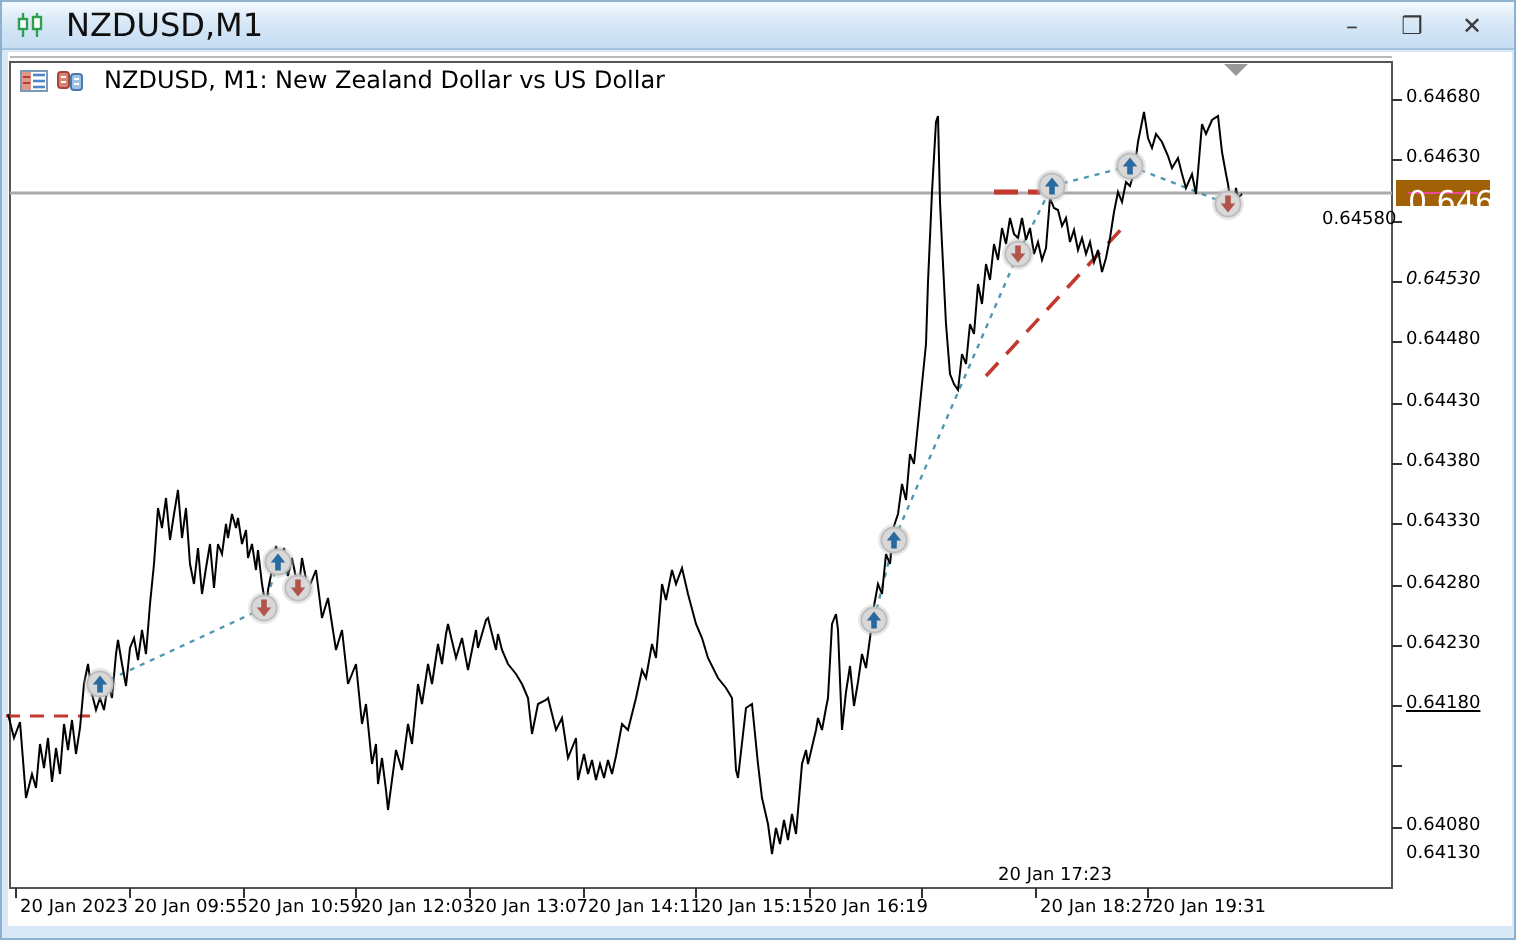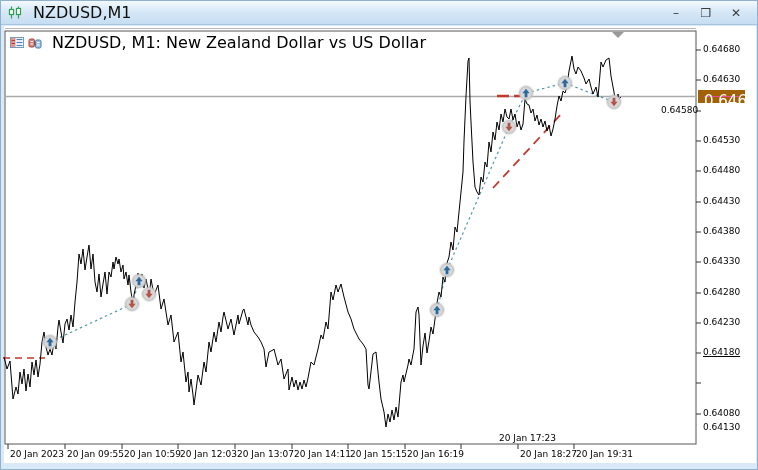--- a/index.html
+++ b/index.html
@@ -17,21 +17,21 @@
   }
   .title-text{font-size:16px;color:#101010;margin-left:6px;white-space:nowrap;}
   .controls{position:absolute;right:6px;top:0;height:23px;display:flex;align-items:center;}
   .ctrl{width:30px;height:20px;text-align:center;font-size:12px;line-height:20px;color:#3a3a3a;cursor:default;}
   
   .chartbox{position:absolute;left:3px;top:25px;width:752px;height:437px;background:#ffffff;}
   .bottom-frame{position:absolute;left:0;top:462px;width:758px;height:8px;background:#d9e9f8;}
   
   .header-line{position:absolute;left:9px;top:32px;display:flex;align-items:center;z-index:6;}
   .hicon{margin-right:4px;display:block;}
-  .symbol-desc{font-size:16px;color:#000;margin-left:5px;white-space:nowrap;}
+  .symbol-desc{font-size:12px;color:#000;margin-left:5px;white-space:nowrap;}
   
   #chart-svg{position:absolute;left:0;top:0;z-index:4;}
   
   #price-labels,#time-labels{position:absolute;left:0;top:0;width:752px;height:470px;z-index:5;pointer-events:none;}
   .pricelabel{position:absolute;font-size:9px;color:#000;white-space:nowrap;}
   .timelabel{position:absolute;font-size:9px;color:#000;white-space:nowrap;}
   .current-price{
     position:absolute;left:697px;width:47px;height:13px;z-index:7;
     background:#ec4899;border:6px solid #a16207;box-sizing:border-box;
     color:#ffffff;font-size:15px;line-height:11px;text-align:center;
@@ -150,21 +150,21 @@
     <line x1="404" y1="443" x2="404" y2="448" stroke="#333"></line>
     <line x1="460" y1="443" x2="460" y2="448" stroke="#333"></line>
     <line x1="517" y1="443" x2="517" y2="448" stroke="#333"></line>
     <line x1="573" y1="443" x2="573" y2="448" stroke="#333"></line>
   </svg>
 
 <div id="price-labels">
     <div class="pricelabel" style="left: 702px; top: 43px;">0.64680</div>
     <div class="pricelabel" style="left: 702px; top: 73px;">0.64630</div>
     <div class="pricelabel" style="left: 660px; top: 104px;">0.64580</div>
-    <div class="pricelabel" style="left: 702px; top: 134px;">0.64530</div>
+    <div class="pricelabel" style="left: 702px; top: 134px; font-style: italic;">0.64530</div>
     <div class="pricelabel" style="left: 702px; top: 164px;">0.64480</div>
     <div class="pricelabel" style="left: 702px; top: 195px;">0.64430</div>
     <div class="pricelabel" style="left: 702px; top: 225px;">0.64380</div>
     <div class="pricelabel" style="left: 702px; top: 255px;">0.64330</div>
     <div class="pricelabel" style="left: 702px; top: 286px;">0.64280</div>
     <div class="pricelabel" style="left: 702px; top: 316px;">0.64230</div>
     <div class="pricelabel" style="left: 702px; top: 346px; text-decoration: underline;">0.64180</div>
     <div class="pricelabel" style="left: 702px; top: 376px; margin-top: 45px;">0.64130</div>
     <div class="pricelabel" style="left: 702px; top: 407px;">0.64080</div>
   </div>

